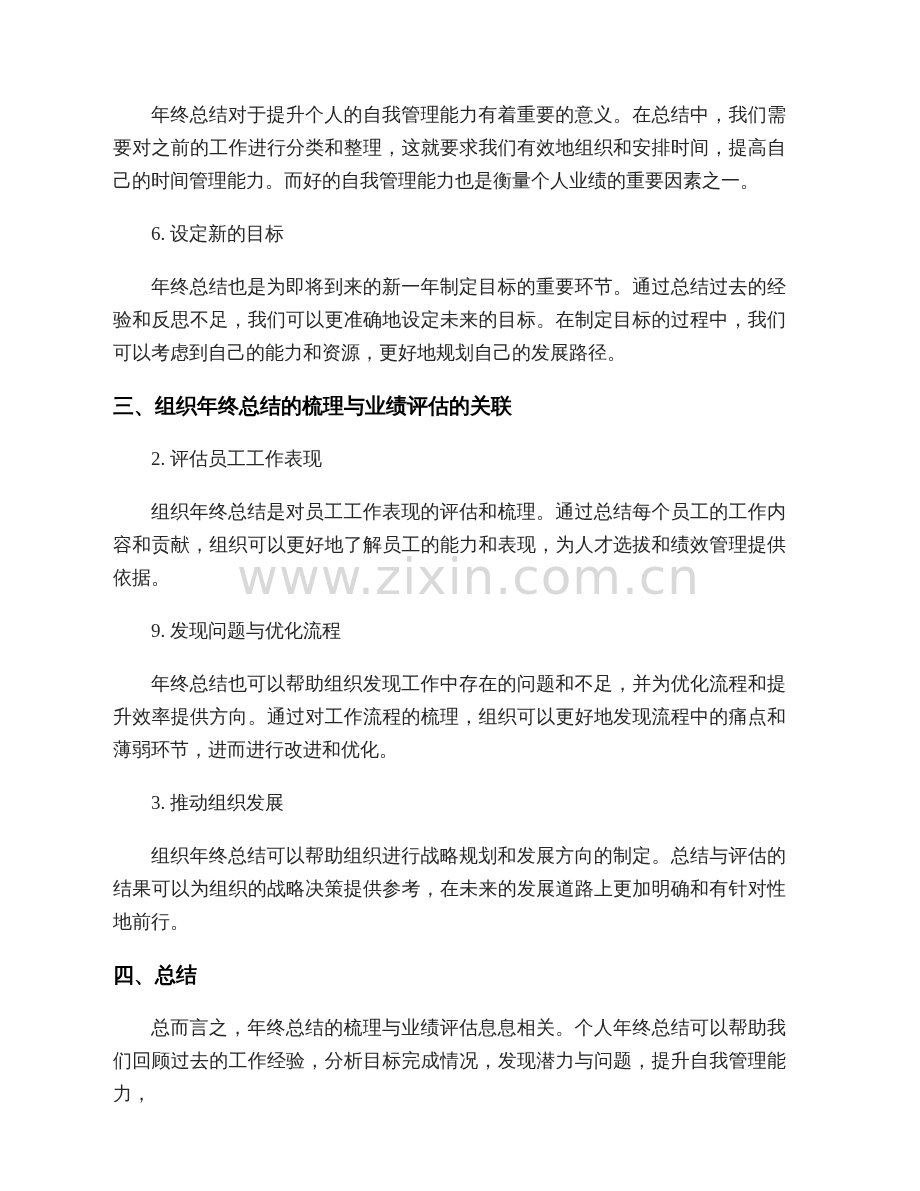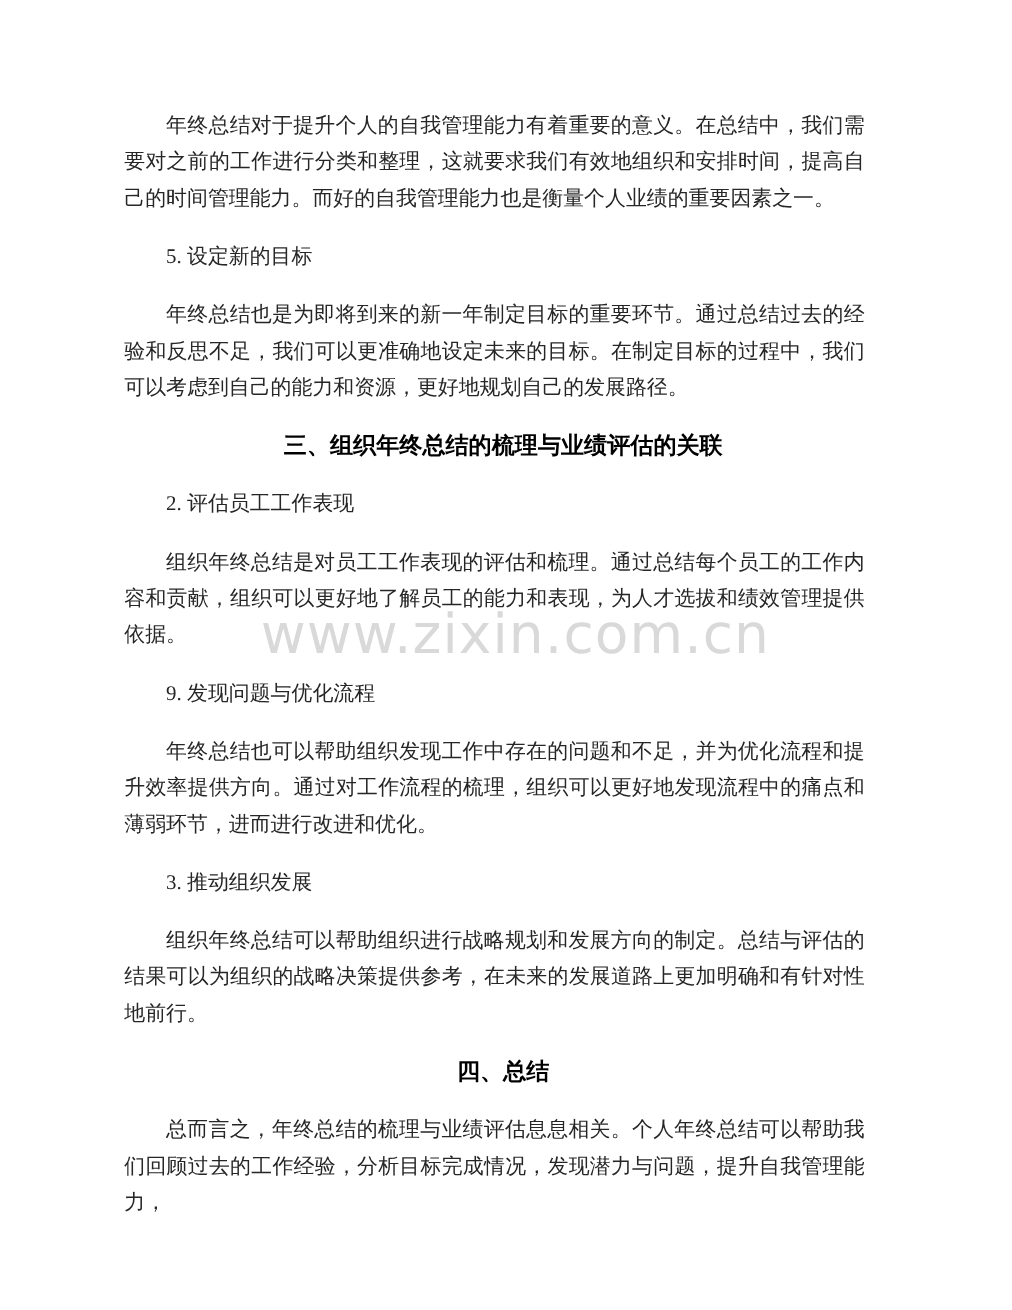--- a/index.html
+++ b/index.html
@@ -37,21 +37,21 @@
     font-size: 19px;
     line-height: 33px;
   }
   .sect {
     margin: 0 0 20px 0;
     font-family: "Liberation Sans", sans-serif;
     font-weight: 700;
     font-size: 21px;
     line-height: 33px;
     color: #000000;
-    text-align: center;
+    text-align: left;
     text-indent: 0;
   }
   .watermark {
     position: absolute;
     z-index: 0;
     left: 237px;
     top: 552px;
     font-family: "DejaVu Sans", sans-serif;
     font-size: 50px;
     line-height: 1;
@@ -66,21 +66,21 @@
 <body>
 
 <div class="page">
 
   <div class="watermark">www.zixin.com.cn</div>
 
   <div class="content">
 
     <p class="para">年终总结对于提升个人的自我管理能力有着重要的意义。在总结中，我们需要对之前的工作进行分类和整理，这就要求我们有效地组织和安排时间，提高自己的时间管理能力。而好的自我管理能力也是衡量个人业绩的重要因素之一。</p>
 
-    <p class="sub">5. 设定新的目标</p>
+    <p class="sub">6. 设定新的目标</p>
 
     <p class="para">年终总结也是为即将到来的新一年制定目标的重要环节。通过总结过去的经验和反思不足，我们可以更准确地设定未来的目标。在制定目标的过程中，我们可以考虑到自己的能力和资源，更好地规划自己的发展路径。</p>
 
     <h2 class="sect">三、组织年终总结的梳理与业绩评估的关联</h2>
 
     <p class="sub">2. 评估员工工作表现</p>
 
     <p class="para">组织年终总结是对员工工作表现的评估和梳理。通过总结每个员工的工作内容和贡献，组织可以更好地了解员工的能力和表现，为人才选拔和绩效管理提供依据。</p>
 
     <p class="sub">9. 发现问题与优化流程</p>

